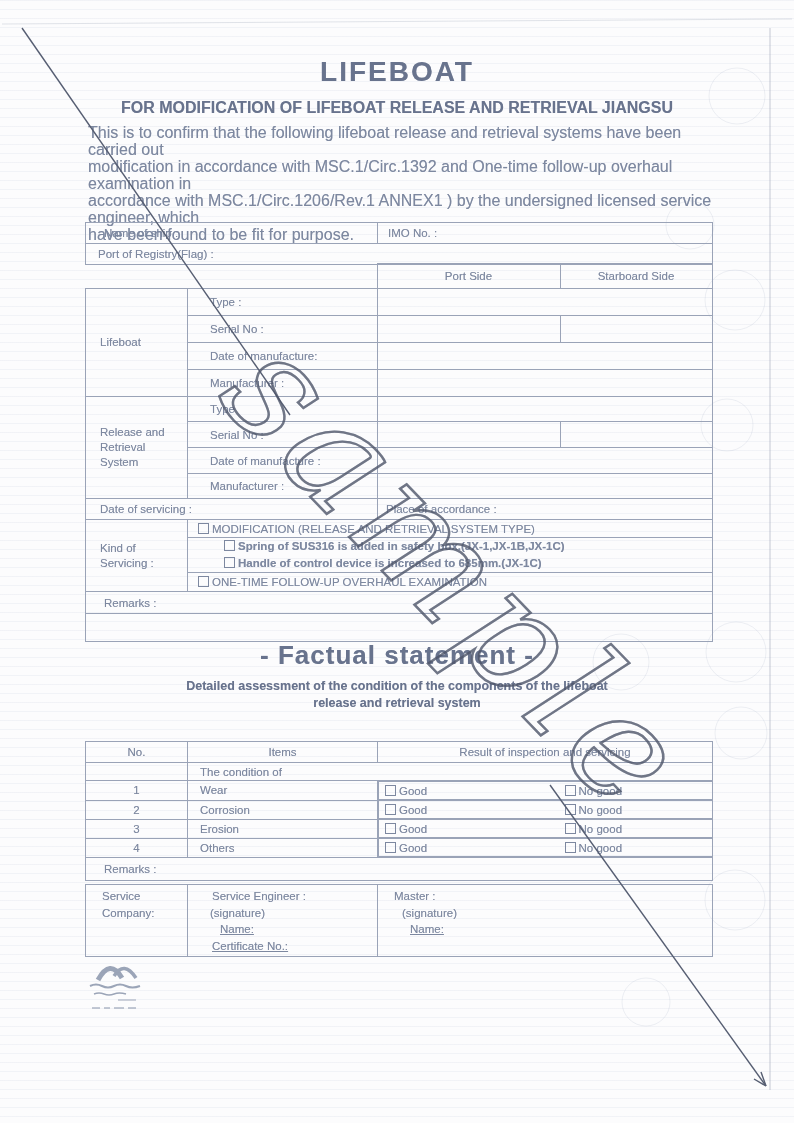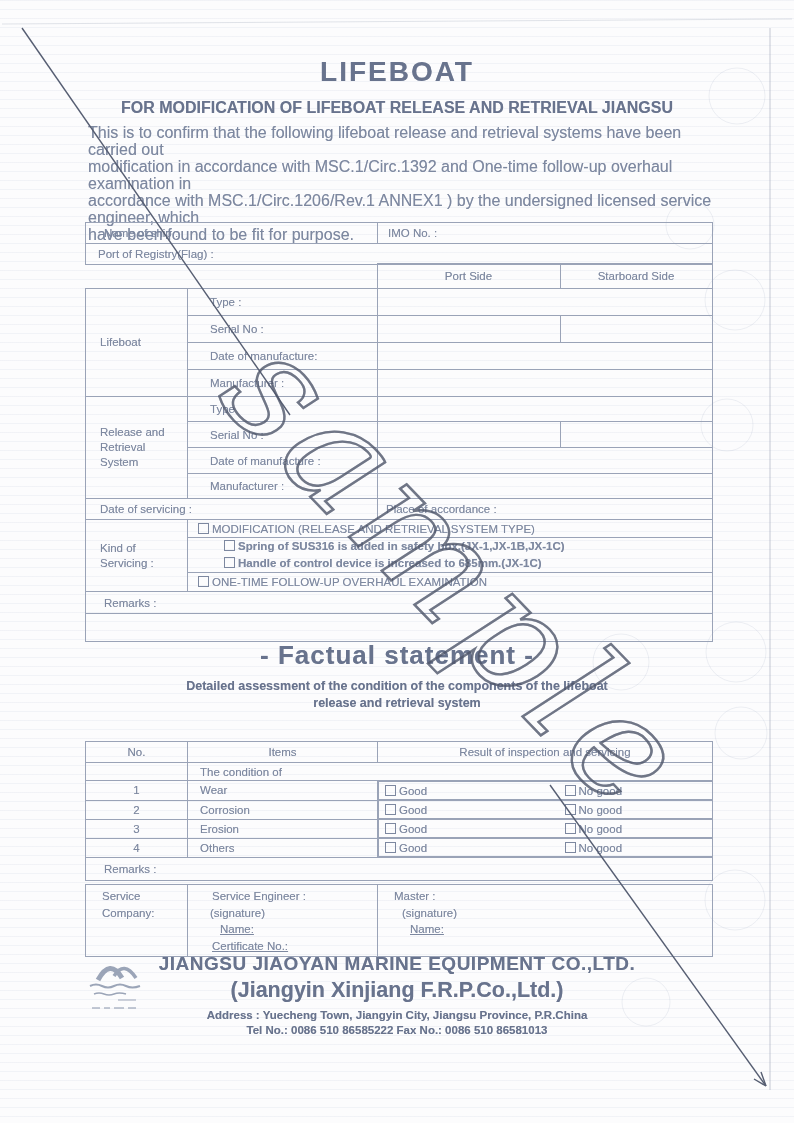--- a/index.html
+++ b/index.html
@@ -290,26 +290,20 @@
   <svg class="logo" width="62" height="84" viewBox="0 0 62 84">
     <g stroke="#8b96ac" fill="none" opacity="0.85">
       <path d="M10 30 Q22 8 34 28" stroke-width="5"></path>
       <path d="M26 26 Q36 10 48 28" stroke-width="3.5"></path>
       <path d="M2 36 q6 -3 12 0 t12 0 t12 0 t14 0" stroke-width="2"></path>
       <path d="M6 44 q5 -2 10 0 t10 0 t12 0" stroke-width="1.5"></path>
       <path d="M30 50 h18" stroke-width="1"></path>
       <path d="M4 58 h8 M16 58 h6 M26 58 h10 M40 58 h8" stroke-width="2" opacity="0.6"></path>
     </g>
   </svg>
-  <div class="footer">
-    <div class="f-company">JIANGSU JIAOYAN MARINE EQUIPMENT CO.,LTD.</div>
-    <div class="f-sub">(Jiangyin Xinjiang F.R.P.Co.,Ltd.)</div>
-    <div class="f-address">Address :  Yuecheng Town, Jiangyin City, Jiangsu Province, P.R.China</div>
-    <div class="f-tel">Tel No.:  0086 510 86585222   Fax No.:  0086 510 86581013</div>
-  </div>
 
   <svg class="overlay" width="794" height="1123" viewBox="0 0 794 1123">
     <g stroke="rgba(150,160,185,0.16)" fill="none">
       <circle cx="737" cy="96" r="28"></circle>
       <circle cx="690" cy="225" r="24"></circle>
       <circle cx="735" cy="300" r="30"></circle>
       <circle cx="727" cy="425" r="26"></circle>
       <circle cx="736" cy="652" r="30"></circle>
       <circle cx="621" cy="662" r="28"></circle>
       <circle cx="741" cy="733" r="26"></circle>

